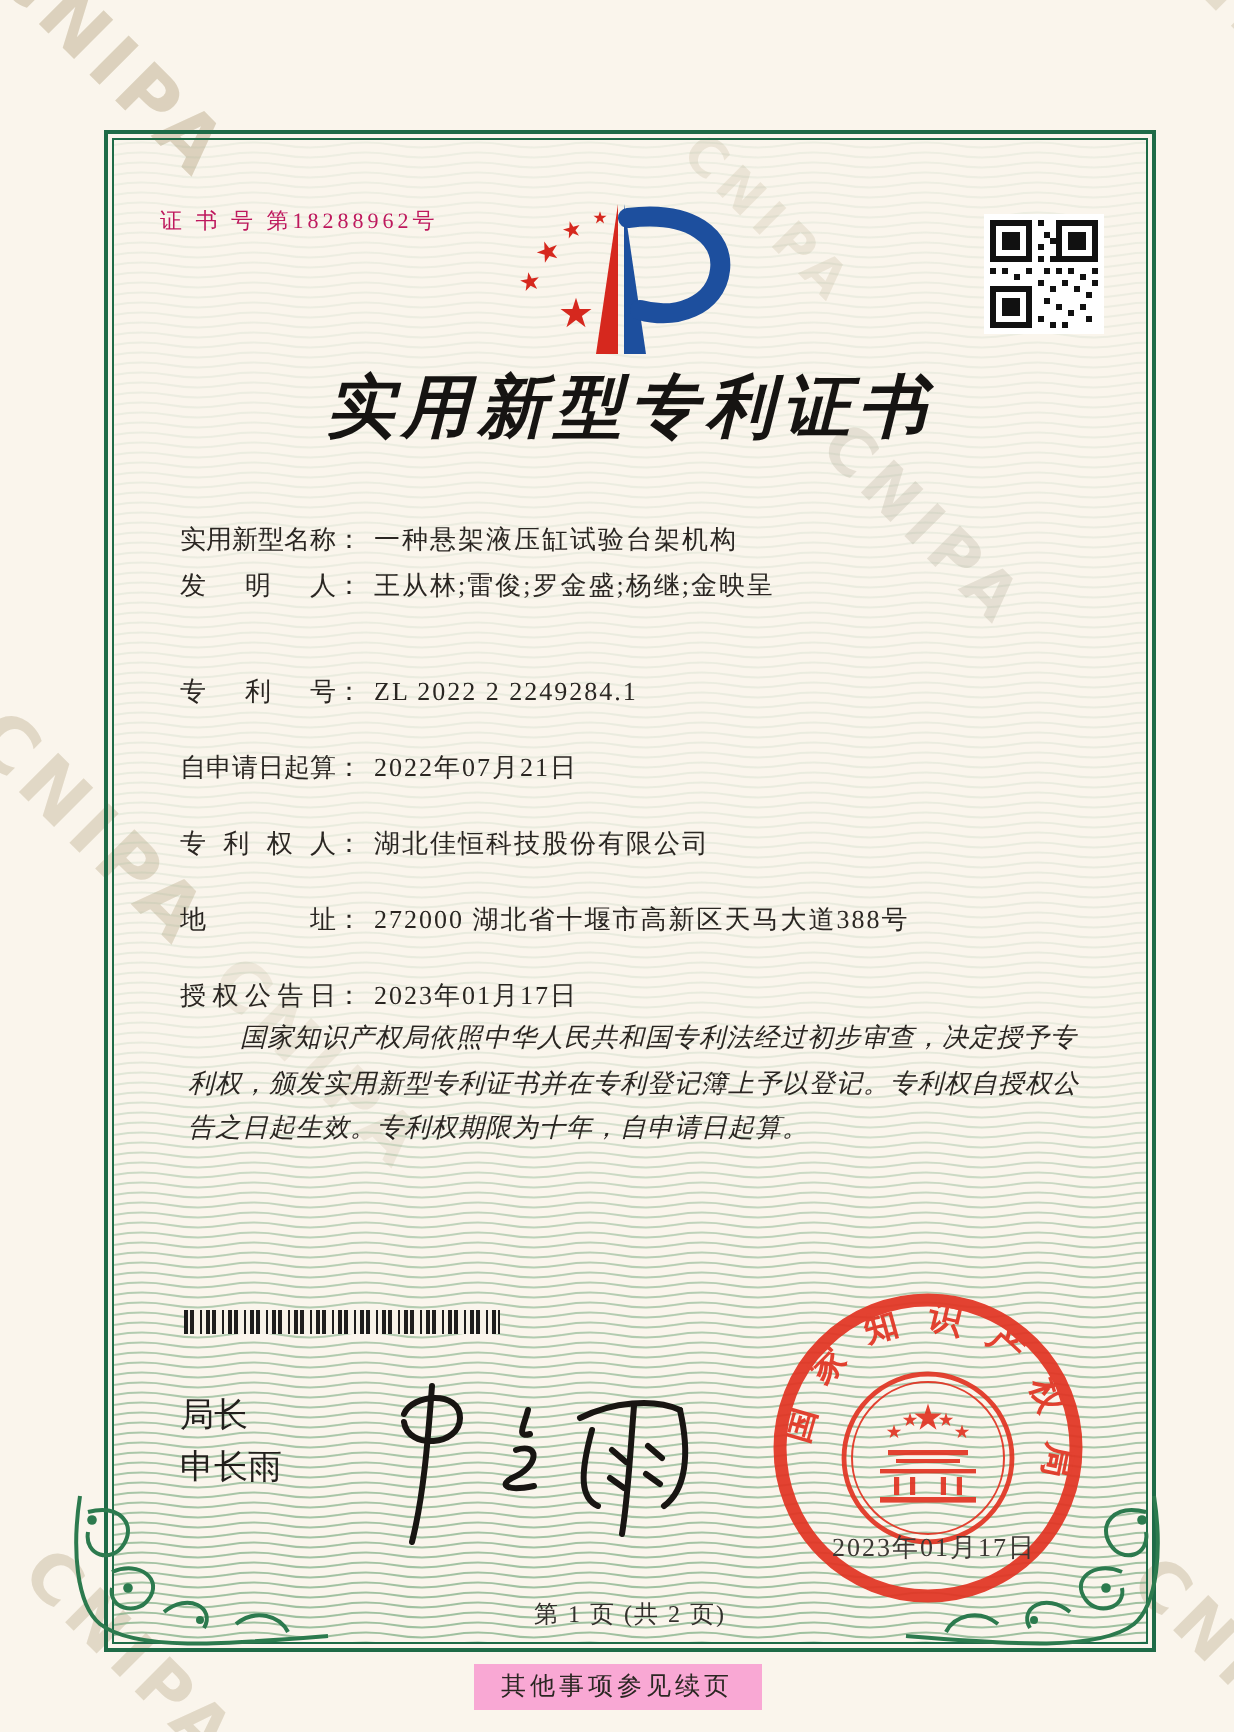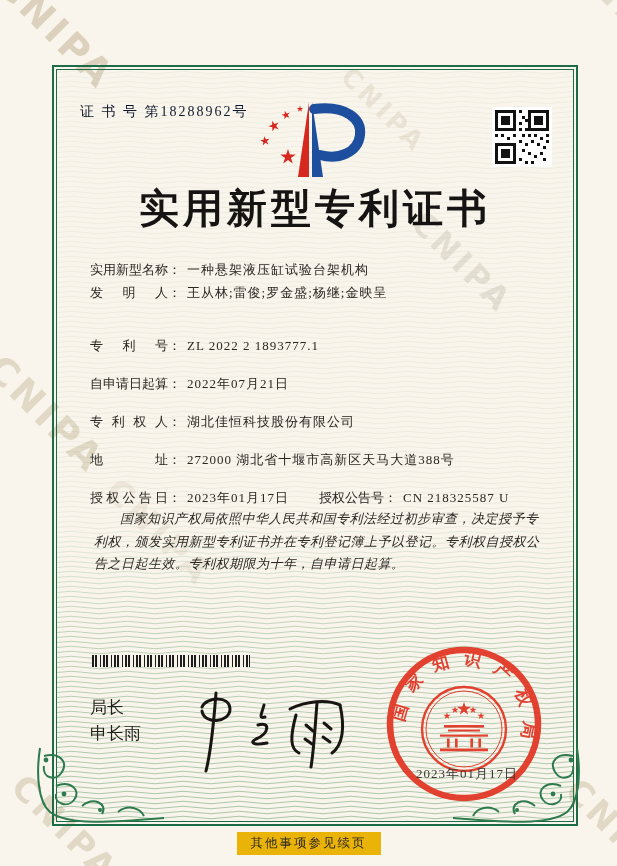--- a/index.html
+++ b/index.html
@@ -10,26 +10,26 @@
   .wm{position:absolute;font-family:"DejaVu Sans","Liberation Sans",sans-serif;
       font-weight:bold;transform:rotate(45deg);color:#d2c6ae;letter-spacing:4px;
       pointer-events:none;z-index:1;white-space:nowrap;}
 
   
   .frame{position:absolute;left:52px;top:65px;width:522px;height:757px;
          border:2.5px solid #1e6b47;z-index:2;}
   .frame::after{content:"";position:absolute;inset:2px;border:1px solid #1e6b47;pointer-events:none;}
   .waves{position:absolute;inset:3px;z-index:0;}
 
-  .cert-no{position:absolute;left:26px;top:36px;font-size:14px;letter-spacing:2px;color:#0f172a;z-index:3;}
+  .cert-no{position:absolute;left:26px;top:36px;font-size:11px;letter-spacing:2px;color:#be185d;z-index:3;}
   .logo{position:absolute;left:196px;top:30px;z-index:3;}
   .qr{position:absolute;left:438px;top:40px;width:54px;height:54px;background:#fff;
       padding:3px;z-index:3;}
   .title{position:absolute;left:0;top:114px;width:100%;text-align:center;
-         font-size:40px;font-weight:bold;letter-spacing:4px;color:#161412;z-index:3;}
+         font-size:34px;font-weight:bold;letter-spacing:4px;color:#161412;z-index:3;font-style:italic;}
 
   .fields{position:absolute;left:36px;top:194px;width:460px;z-index:3;font-size:13px;color:#2a2622;}
   .frow{position:absolute;left:0;white-space:nowrap;}
   .flabel{display:inline-block;width:78px;text-align:justify;text-align-last:justify;letter-spacing:0;}
   .fcolon{display:inline-block;margin-right:6px;}
   .fvalue{letter-spacing:1px;margin-top:37px;}
   .grant2{position:absolute;left:229px;top:0;white-space:nowrap;}
   .grant2 .flabel{width:65px;}
 
   .body-text{position:absolute;left:40px;top:441px;width:450px;z-index:3;
@@ -49,21 +49,21 @@
              font-size:13px;letter-spacing:1px;color:#3b3733;z-index:5;}
 
   .page-info{position:absolute;left:0;top:732px;width:100%;text-align:center;
              font-size:12px;letter-spacing:1px;color:#33302c;z-index:3;}
 
   .ornament{position:absolute;z-index:5;}
   .ornament.left{left:34px;top:746px;}
   .ornament.right{left:451px;top:746px;transform:scaleX(-1);}
 
   .footer-note{position:absolute;left:0;top:832px;width:100%;text-align:center;z-index:3;}
-  .footer-note span{display:inline-block;background:#eab308;padding:3px 14px;
+  .footer-note span{display:inline-block;background:#f9a8d4;padding:3px 14px;
                     font-size:12.5px;letter-spacing:2px;color:#2a2622;}
 </style>
 </head>
 <body>
 
 <div class="page">
 
   <svg width="0" height="0" style="position:absolute">
     <defs>
       <polygon id="star" points="0,-9 2,-2.8 8.6,-2.8 3.3,1.1 5.3,7.3 0,3.4 -5.3,7.3 -3.3,1.1 -8.6,-2.8 -2,-2.8"></polygon>
@@ -163,36 +163,33 @@
     <div class="title">实用新型专利证书</div>
 
     <div class="fields">
       <div class="frow" style="top:0px">
         <span class="flabel">实用新型名称</span><span class="fcolon">：</span><span class="fvalue">一种悬架液压缸试验台架机构</span>
       </div>
       <div class="frow" style="top:23px">
         <span class="flabel">发明人</span><span class="fcolon">：</span><span class="fvalue">王从林;雷俊;罗金盛;杨继;金映呈</span>
       </div>
       <div class="frow" style="top:76px">
-        <span class="flabel">专利号</span><span class="fcolon">：</span><span class="fvalue">ZL 2022 2 1893777.1</span>
+        <span class="flabel">专利号</span><span class="fcolon">：</span><span class="fvalue">ZL 2022 2 2249284.1</span>
       </div>
       <div class="frow" style="top:114px">
         <span class="flabel">自申请日起算</span><span class="fcolon">：</span><span class="fvalue">2022年07月21日</span>
       </div>
       <div class="frow" style="top:152px">
         <span class="flabel">专利权人</span><span class="fcolon">：</span><span class="fvalue">湖北佳恒科技股份有限公司</span>
       </div>
       <div class="frow" style="top:190px">
         <span class="flabel">地址</span><span class="fcolon">：</span><span class="fvalue">272000 湖北省十堰市高新区天马大道388号</span>
       </div>
       <div class="frow" style="top:228px;width:460px">
         <span class="flabel">授权公告日</span><span class="fcolon">：</span><span class="fvalue">2023年01月17日</span>
-        <span class="grant2">
-          <span class="flabel">授权公告号</span><span class="fcolon">：</span><span class="fvalue">CN 218325587 U</span>
-        </span>
       </div>
     </div>
 
     <div class="body-text">
       <p>国家知识产权局依照中华人民共和国专利法经过初步审查，决定授予专利权，颁发实用新型专利证书并在专利登记簿上予以登记。专利权自授权公告之日起生效。专利权期限为十年，自申请日起算。</p>
     </div>
 
     <div class="barcode"></div>
 
     <div class="signer">
@@ -240,20 +237,21 @@
             <rect x="6.4" y="9.5" width="2.6" height="9"></rect>
             <rect x="14.4" y="9.5" width="2.6" height="9"></rect>
             <rect x="-24" y="19.5" width="48" height="2.8"></rect>
           </g>
         </g>
       </g>
     </svg>
 
     <div class="seal-date">2023年01月17日</div>
 
+    <div class="page-info">第 1 页 (共 2 页)</div>
   </div>
 
   <svg class="ornament left" width="132" height="82" viewBox="0 0 132 82">
     <g fill="none" stroke="#2c7a4e" stroke-width="2">
       <path d="M6,2 C2,28 4,56 16,66 C34,80 80,76 130,72"></path>
       <path d="M10,10 C26,6 34,16 28,26 C22,36 8,32 10,20"></path>
       <path d="M22,40 C36,34 48,44 40,54 C34,62 20,58 22,48"></path>
       <path d="M48,60 C60,50 74,58 68,68"></path>
       <path d="M84,66 C94,58 106,62 110,70"></path>
     </g>

